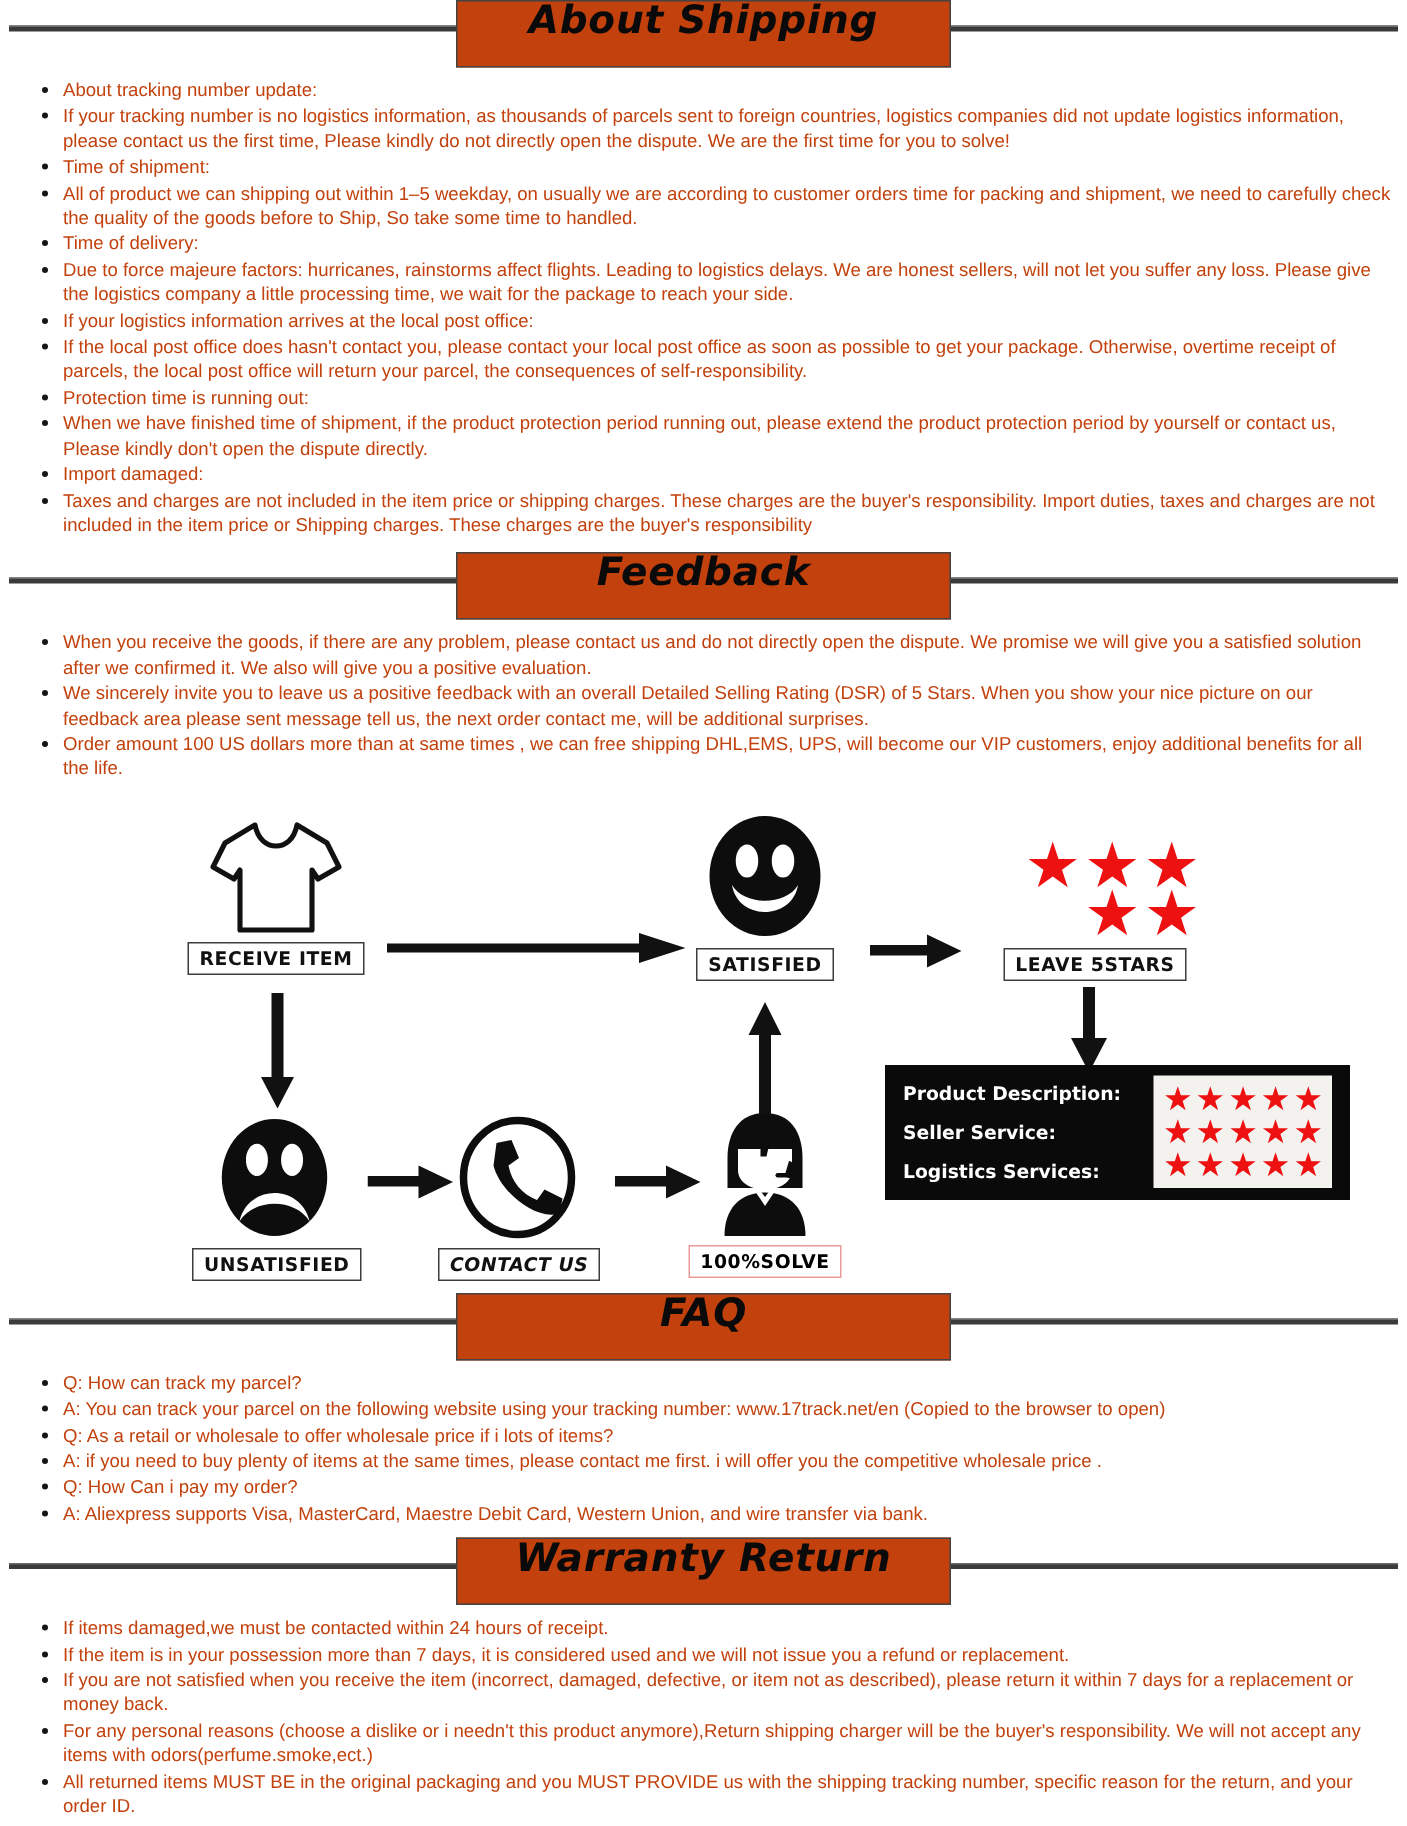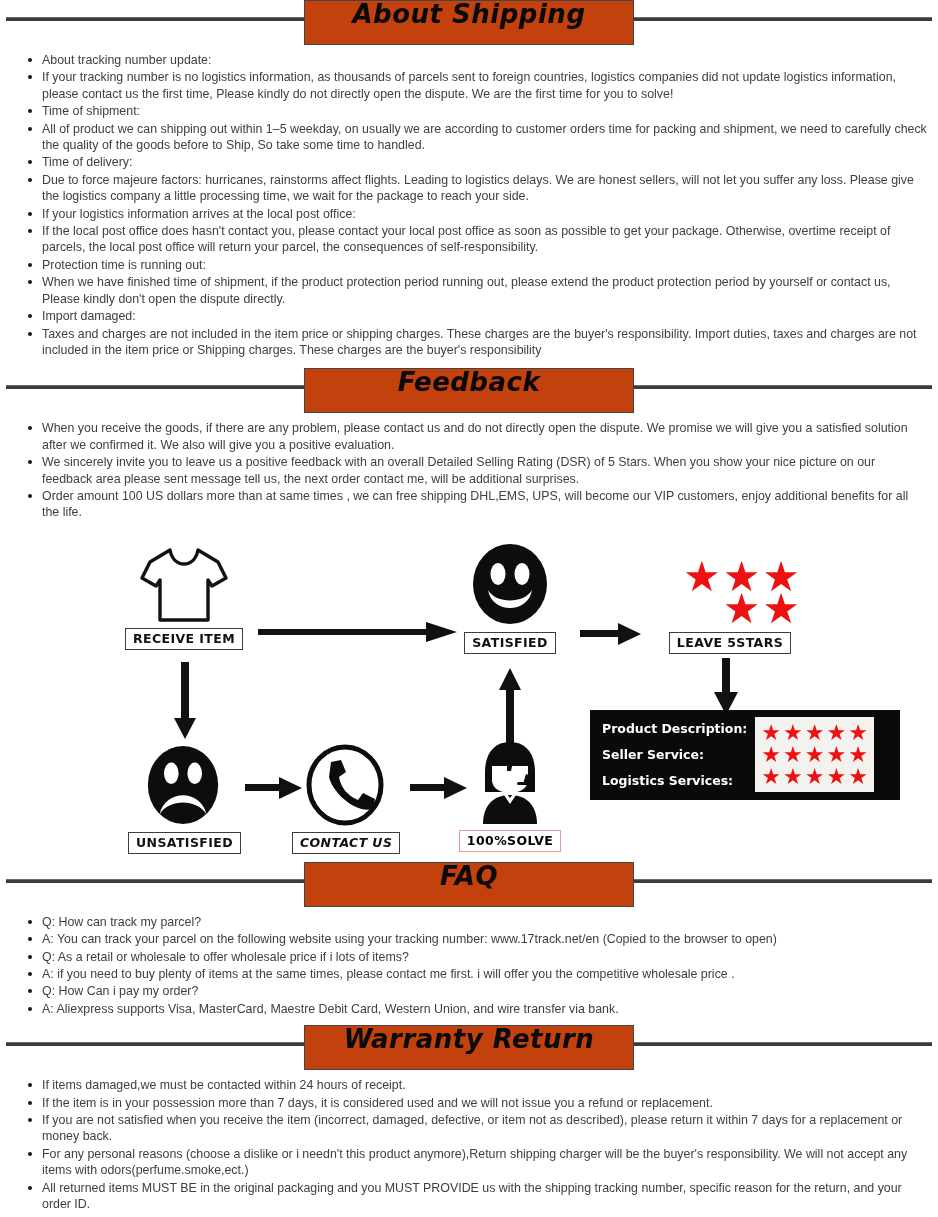--- a/index.html
+++ b/index.html
@@ -69,21 +69,21 @@
     list-style: none;
     margin: 6px 0 0 0;
     padding: 0 4px 0 22px;
   }
   ul.bullets li {
     position: relative;
     font-size: 12.4px;
     line-height: 16.4px;
     margin: 0 0 1px 0;
     padding-left: 14px;
-    color: #404040;
+    color: #c2410c;
     text-align: left;
   }
   ul.bullets li::before {
     content: "";
     position: absolute;
     left: 0;
     top: 6px;
     width: 4px;
     height: 4px;
     background: #161616;
@@ -128,20 +128,21 @@
   .arrow { position: absolute; }
 
   
   .dsr {
     position: absolute;
     background: #0a0a0a;
     display: flex;
     align-items: center;
     padding: 10px 12px;
     box-sizing: border-box;
+    justify-content: space-between;
   }
   .dsr-labels {
     color: #ffffff;
     font-family: "DejaVu Sans", sans-serif;
     font-weight: bold;
     font-size: 12.5px;
     line-height: 26px;
     text-align: left;
     padding-right: 8px;
     white-space: nowrap;

